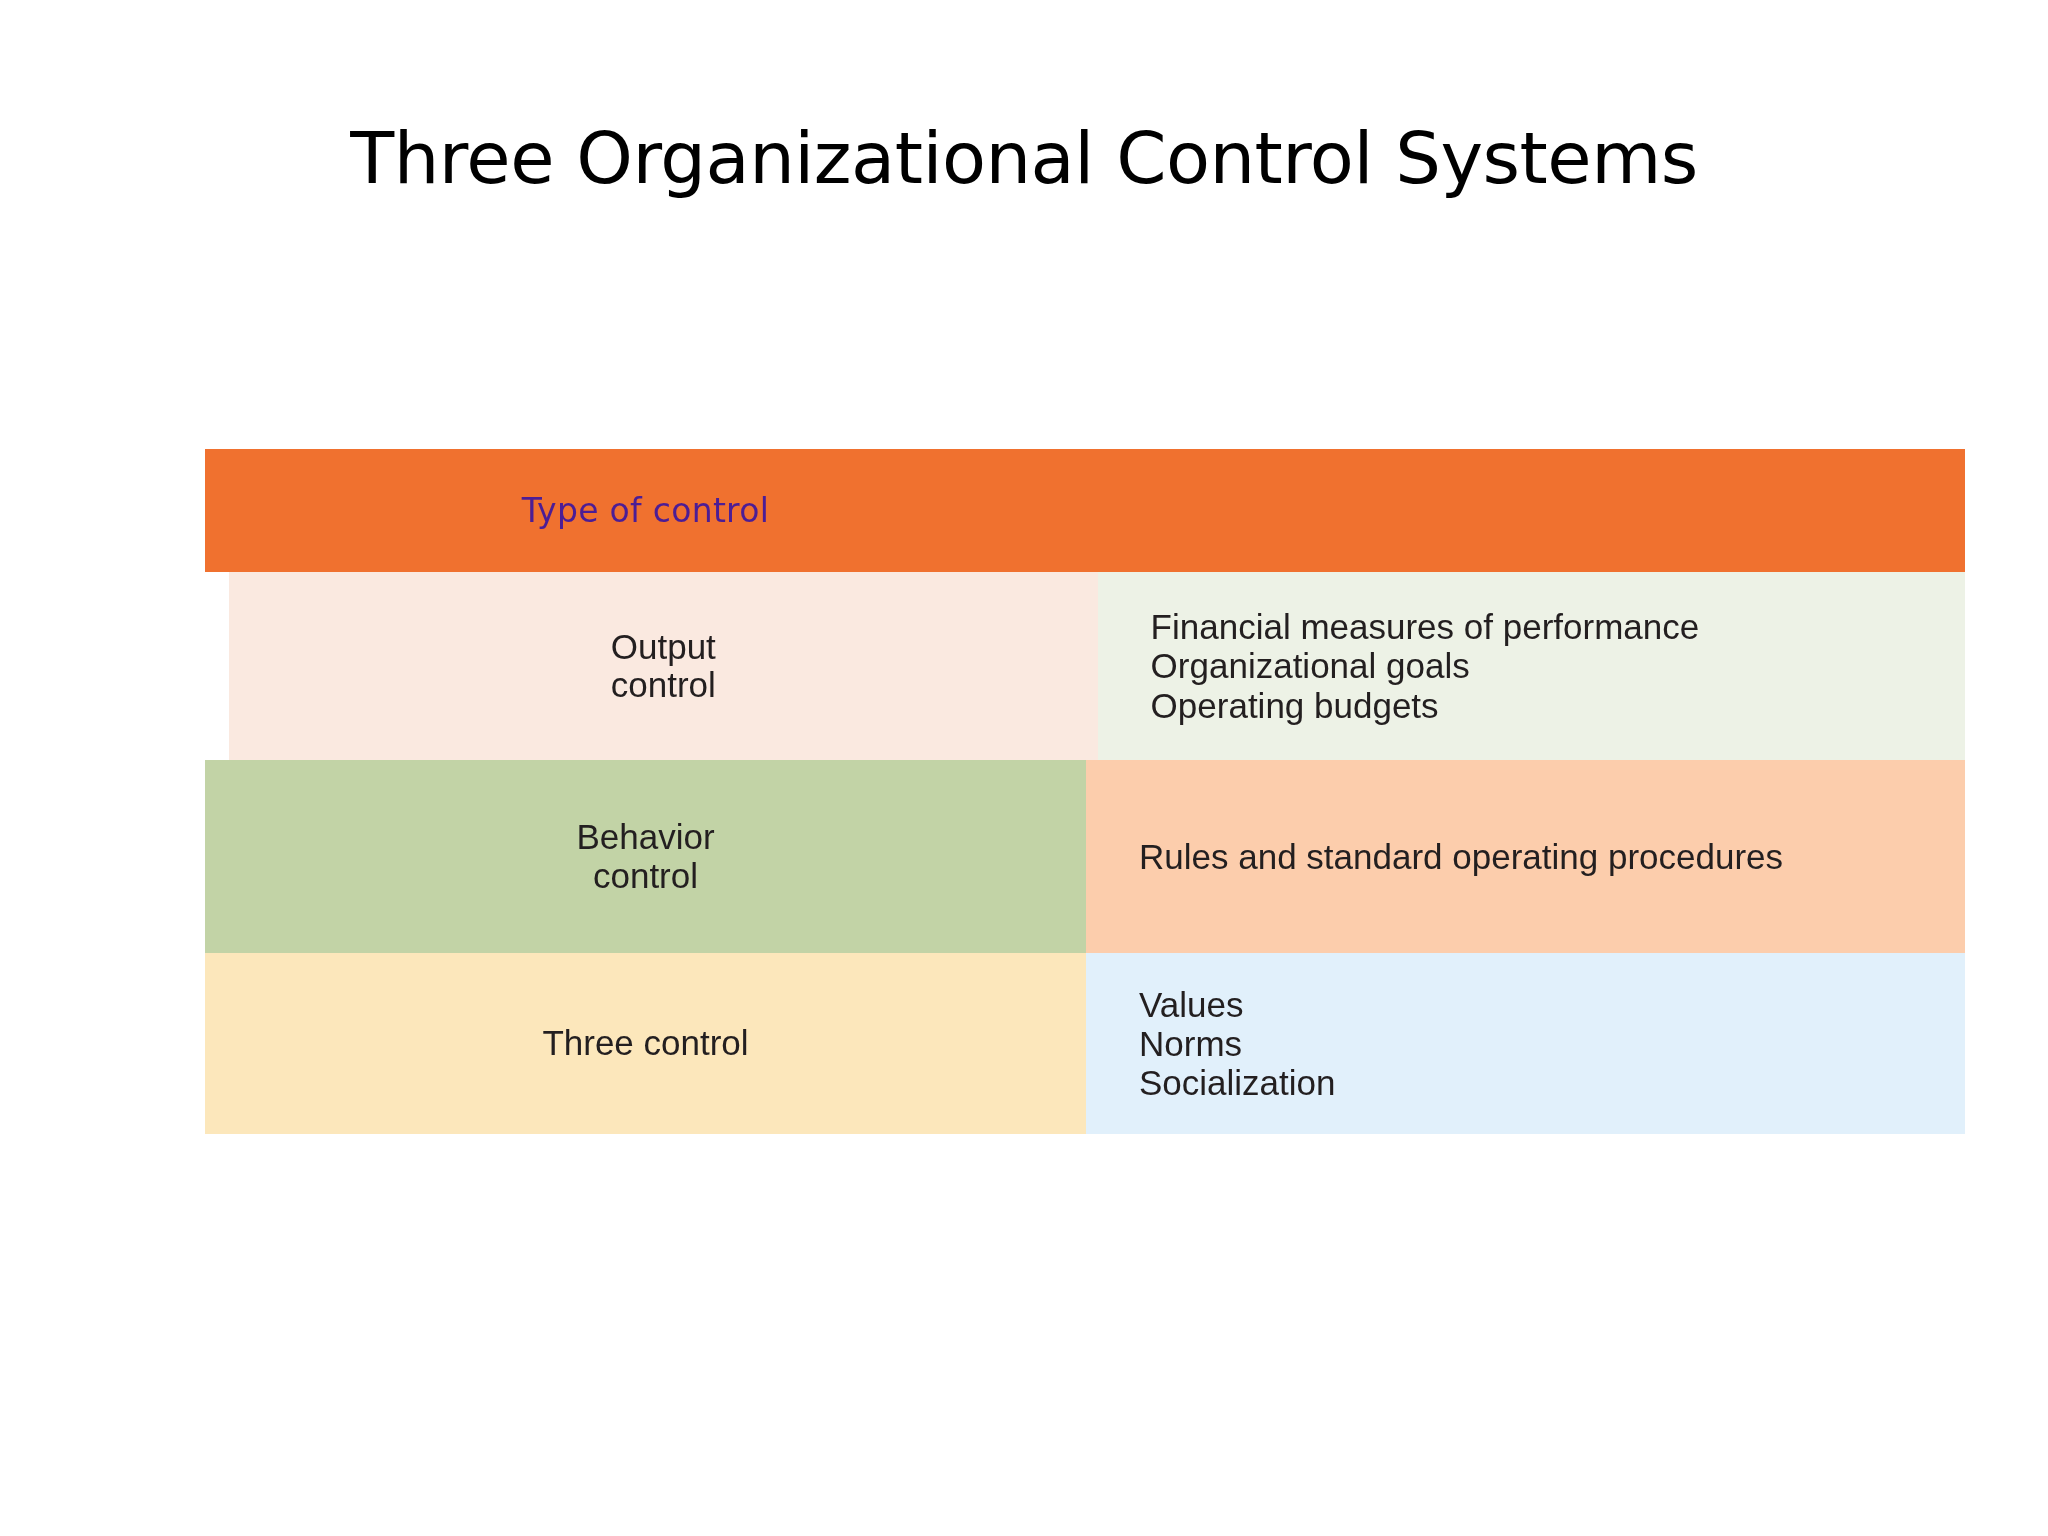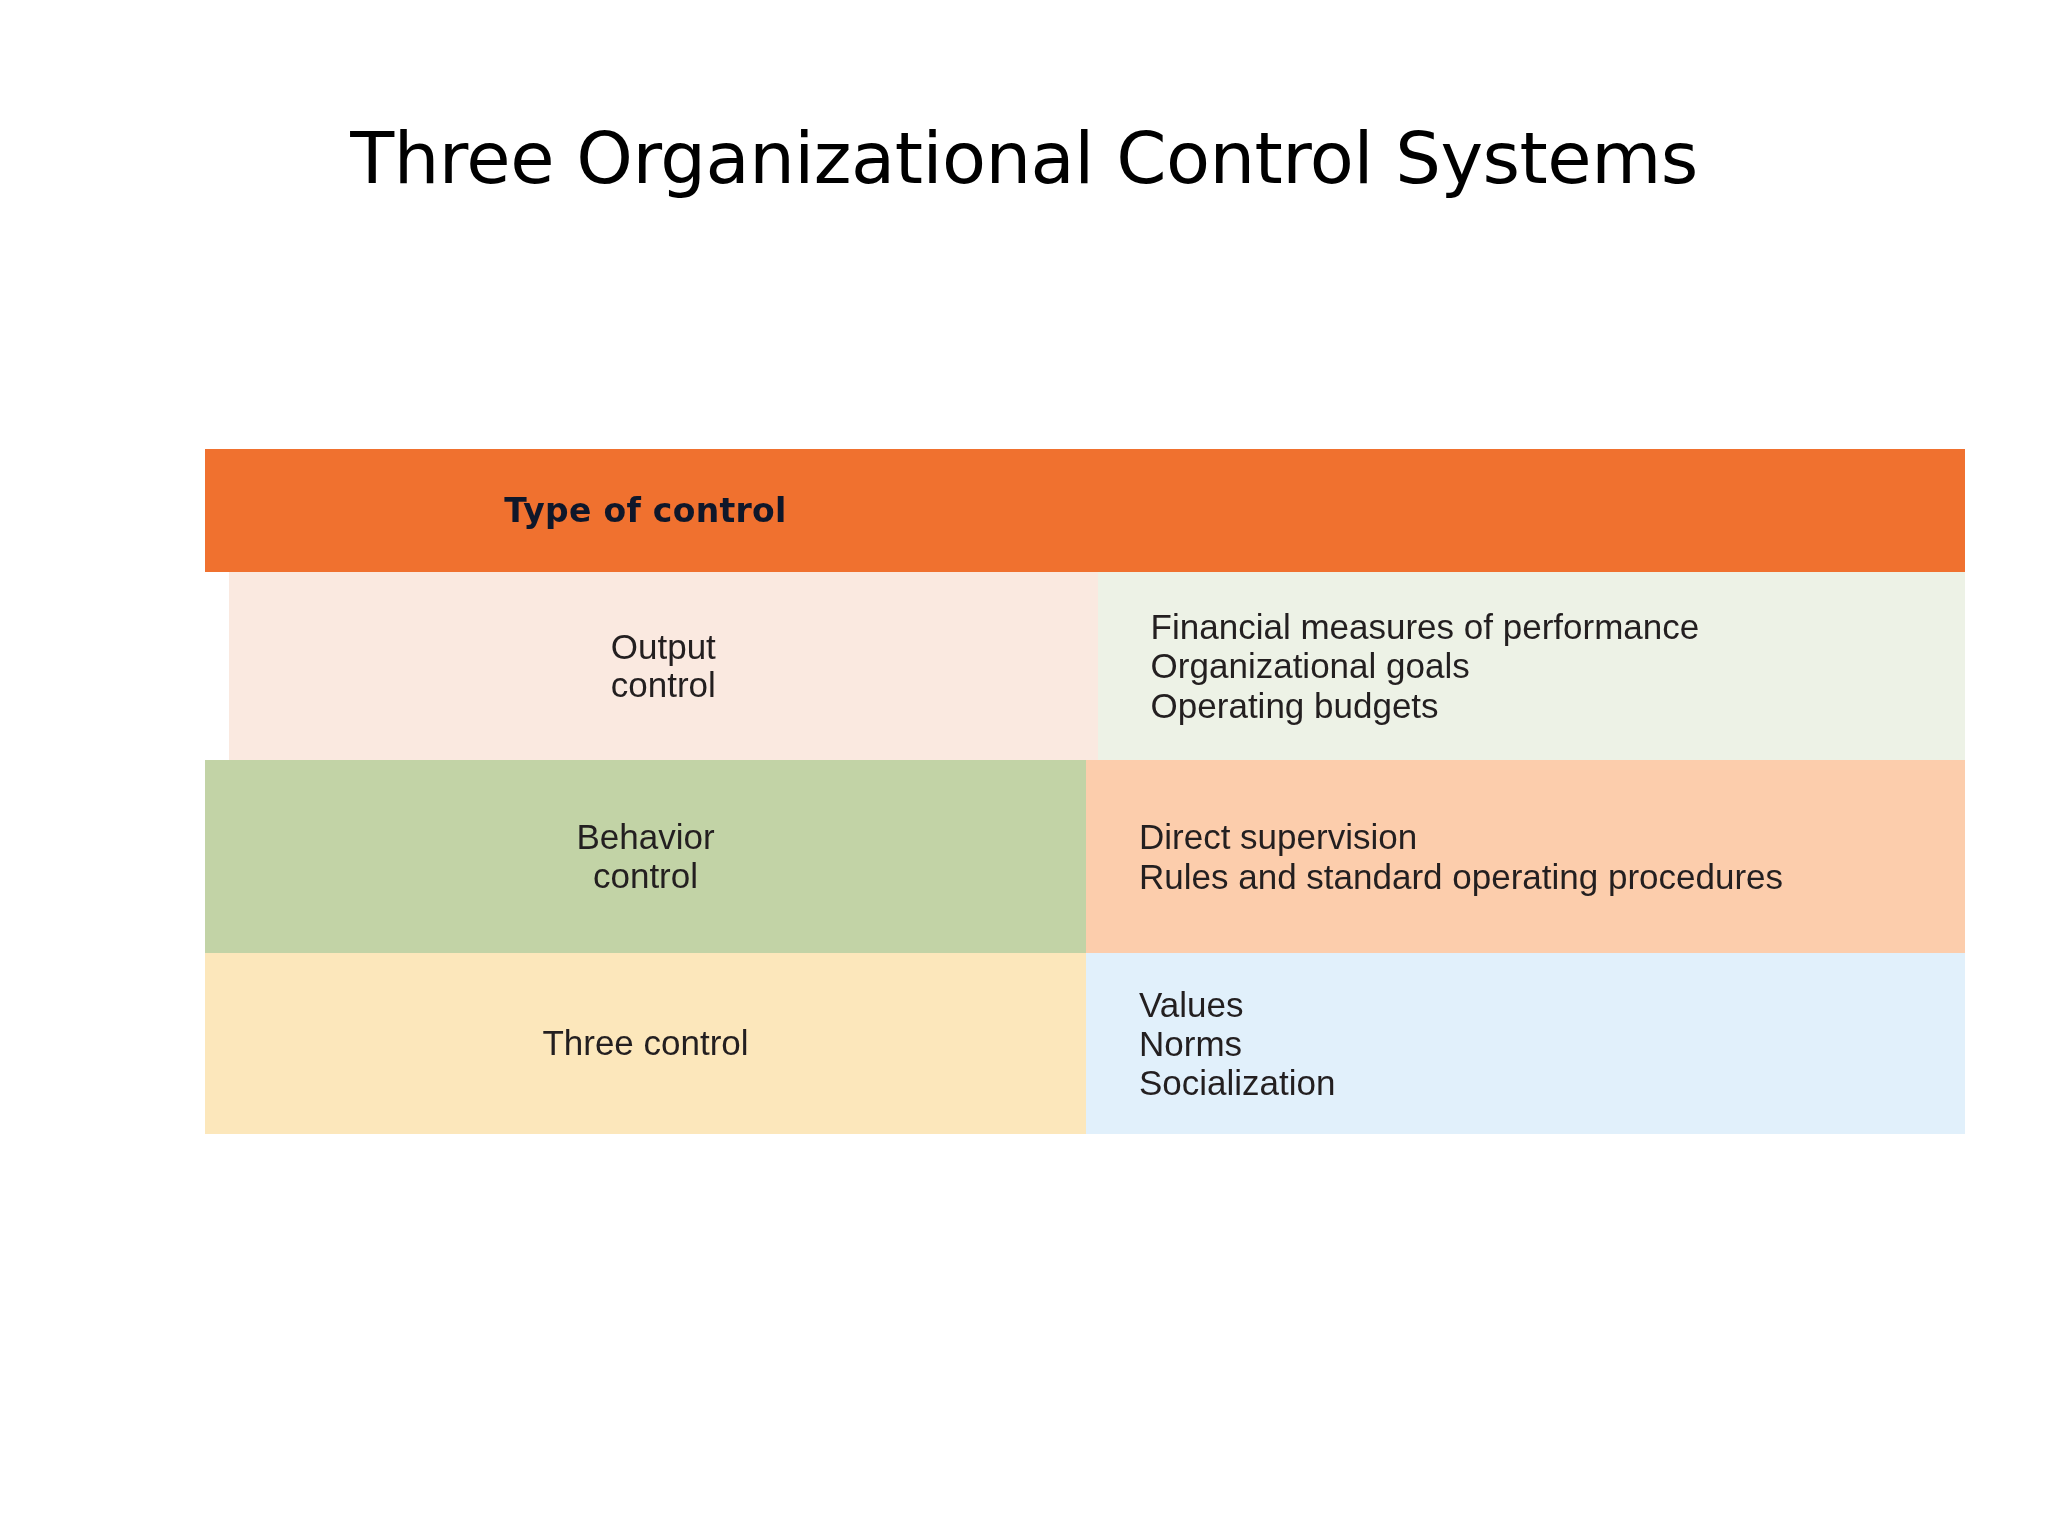--- a/index.html
+++ b/index.html
@@ -75,24 +75,24 @@
 
   
   .row-header {
     height: 123px;
     background: #F0712F;
   }
   .row-header .cell-left,
   .row-header .cell-right {
     align-items: center;
     justify-content: center;
-    color: #0f172a;
+    color: #4c1d95;
     font-family: "DejaVu Sans", "Liberation Sans", sans-serif;
     font-size: 33px;
-    font-weight: bold;
+    font-weight: normal;
     letter-spacing: 0.3px;
     padding-left: 0;
     flex-direction: row;
   }
 
   
   .row-1 { height: 188px; }
   .row-2 { height: 193px; }
   .row-3 { height: 181px; }
 
@@ -151,21 +151,20 @@
     </div>
 
     <div class="trow row-2">
       <div class="cell-left">
         <div class="type-label">
           <span class="l1">Behavior</span>
           <span class="l2">control</span>
         </div>
       </div>
       <div class="cell-right">
-        <div class="mech-line">Direct supervision</div>
         <div class="mech-line">Rules and standard operating procedures</div>
       </div>
     </div>
 
     <div class="trow row-3">
       <div class="cell-left">
         <div class="type-label">
           <span class="l1">Three control</span>
         </div>
       </div>

